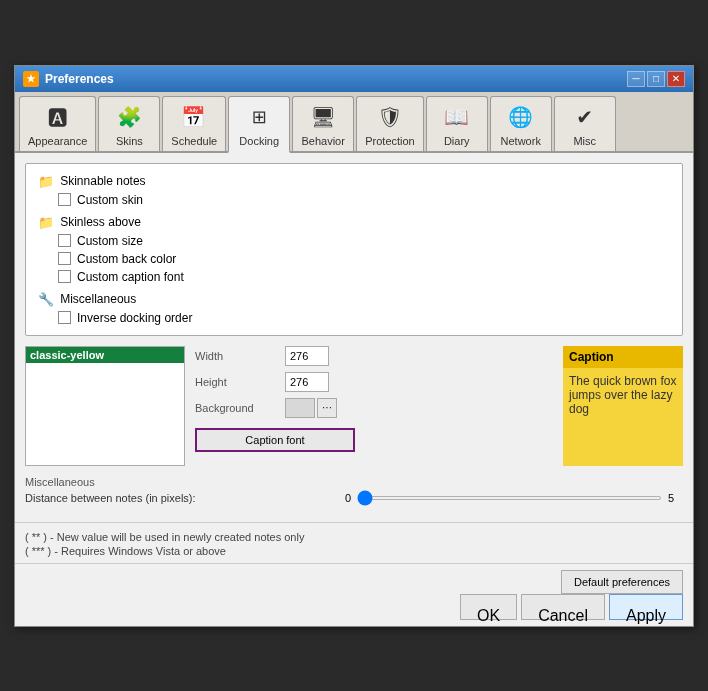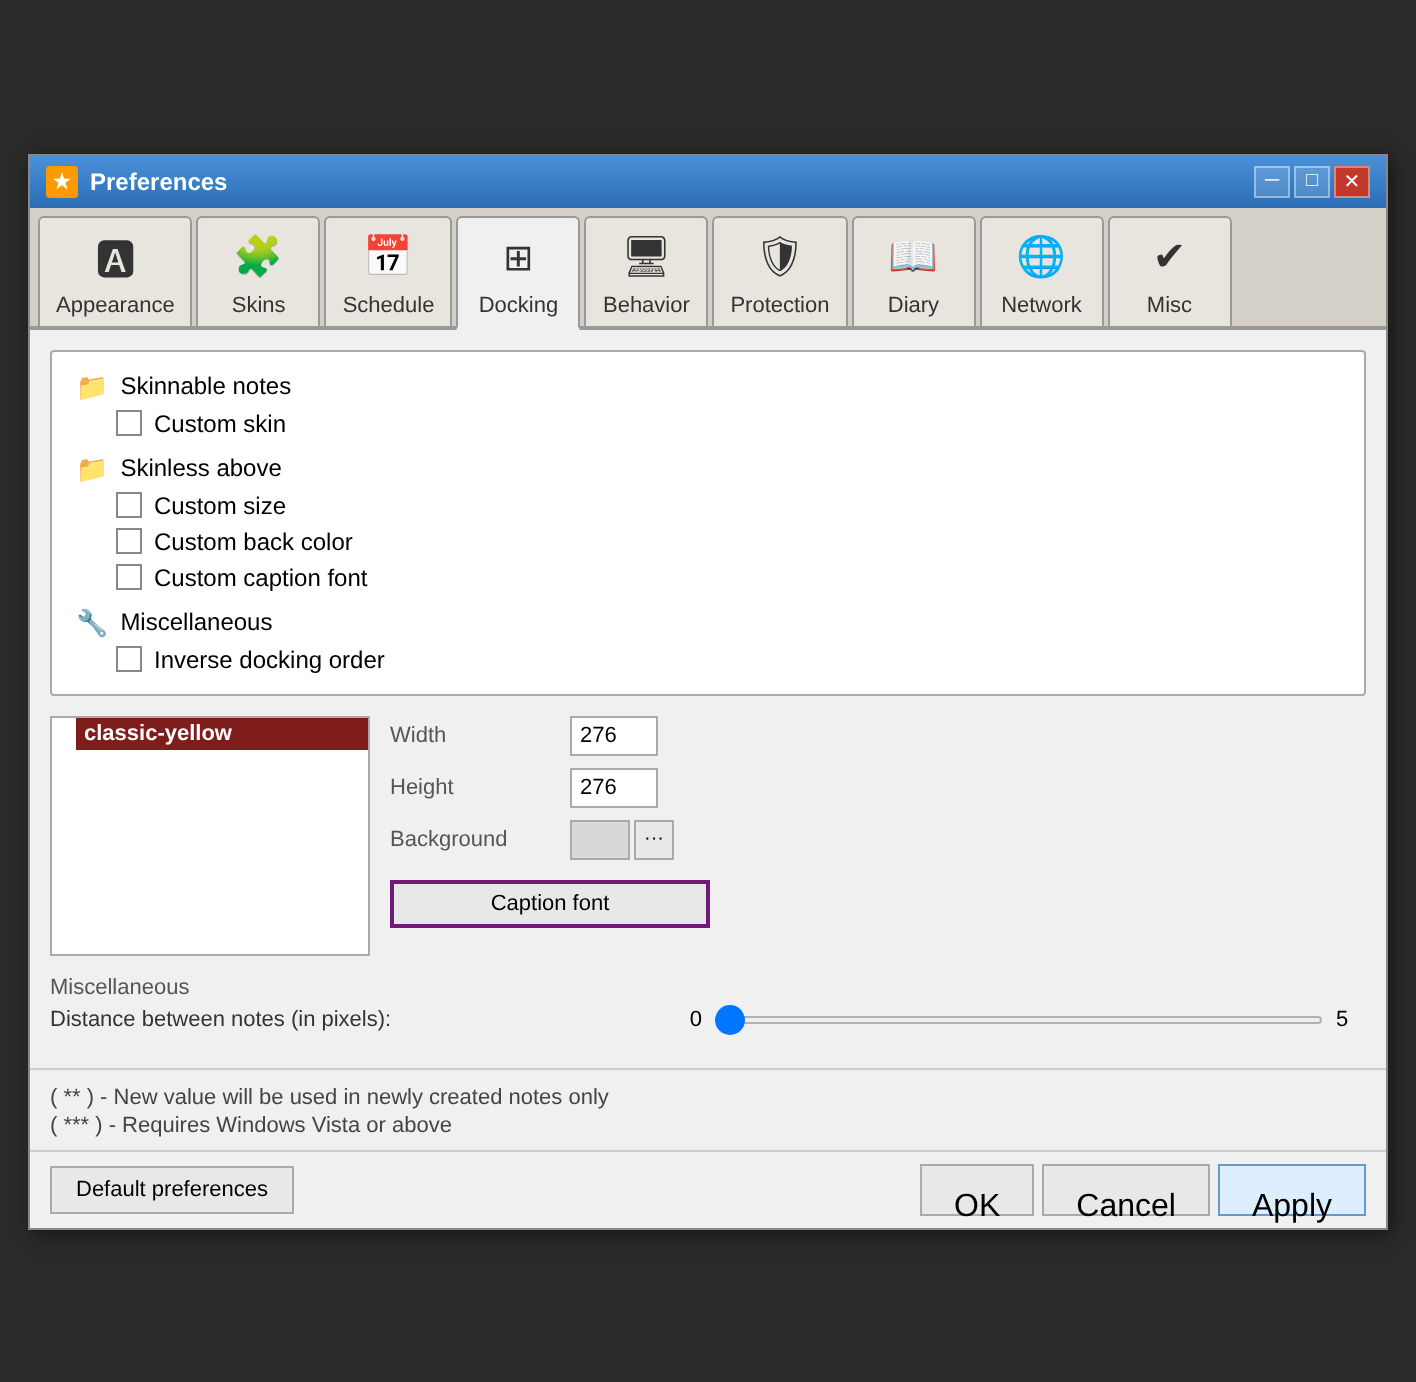--- a/index.html
+++ b/index.html
@@ -134,26 +134,25 @@
       cursor: pointer;
     }
     .note-preview-area {
       width: 160px;
       border: 1px solid #aaa;
       background: white;
       min-height: 120px;
       position: relative;
     }
     .note-caption-bar {
-      background: #7f1d1d;
+      background: #15803d;
       color: white;
       font-size: 11px;
       padding: 2px 4px;
       font-weight: bold;
-      margin-left: 12px;
     }
     .note-body {
       padding: 4px;
       height: 100px;
     }
     .settings-row {
       display: flex;
       align-items: center;
       margin-bottom: 6px;
     }
@@ -259,24 +258,25 @@
       font-size: 11px;
       color: #444;
     }
     .footer-note-line {
       margin-bottom: 2px;
     }
     
     .bottom-bar {
       display: flex;
       justify-content: space-between;
-      align-items: center;
+      align-items: flex-end;
       padding: 6px 10px;
       border-top: 1px solid #ccc;
       background: #f0f0f0;
+      flex-direction: column;
     }
     .default-btn {
       height: 24px;
       padding: 0 12px;
       border: 1px solid #aaa;
       background: #e8e8e8;
       cursor: pointer;
       font-size: 11px;
     }
     .btn-group {
@@ -415,20 +415,24 @@
         <div class="settings-row">
           <span class="settings-label">Background</span>
           <div class="bg-row">
             <div class="color-swatch"></div>
             <div class="dots-btn">···</div>
           </div>
         </div>
         <button class="caption-font-btn">Caption font</button>
       </div>
 
+      <div class="preview-note">
+        <div class="preview-caption">Caption</div>
+        <div class="preview-body">The quick brown fox jumps over the lazy dog</div>
+      </div>
     </div>
 
     <div class="misc-section" style="margin-top: 10px;">
       <div class="misc-title">Miscellaneous</div>
       <div class="slider-row">
         <span class="slider-label">Distance between notes (in pixels):</span>
         <span class="slider-val-left">0</span>
         <input type="range" min="0" max="5" value="0" style="width: 200px;">
         <span class="slider-val-right">5</span>
       </div>

